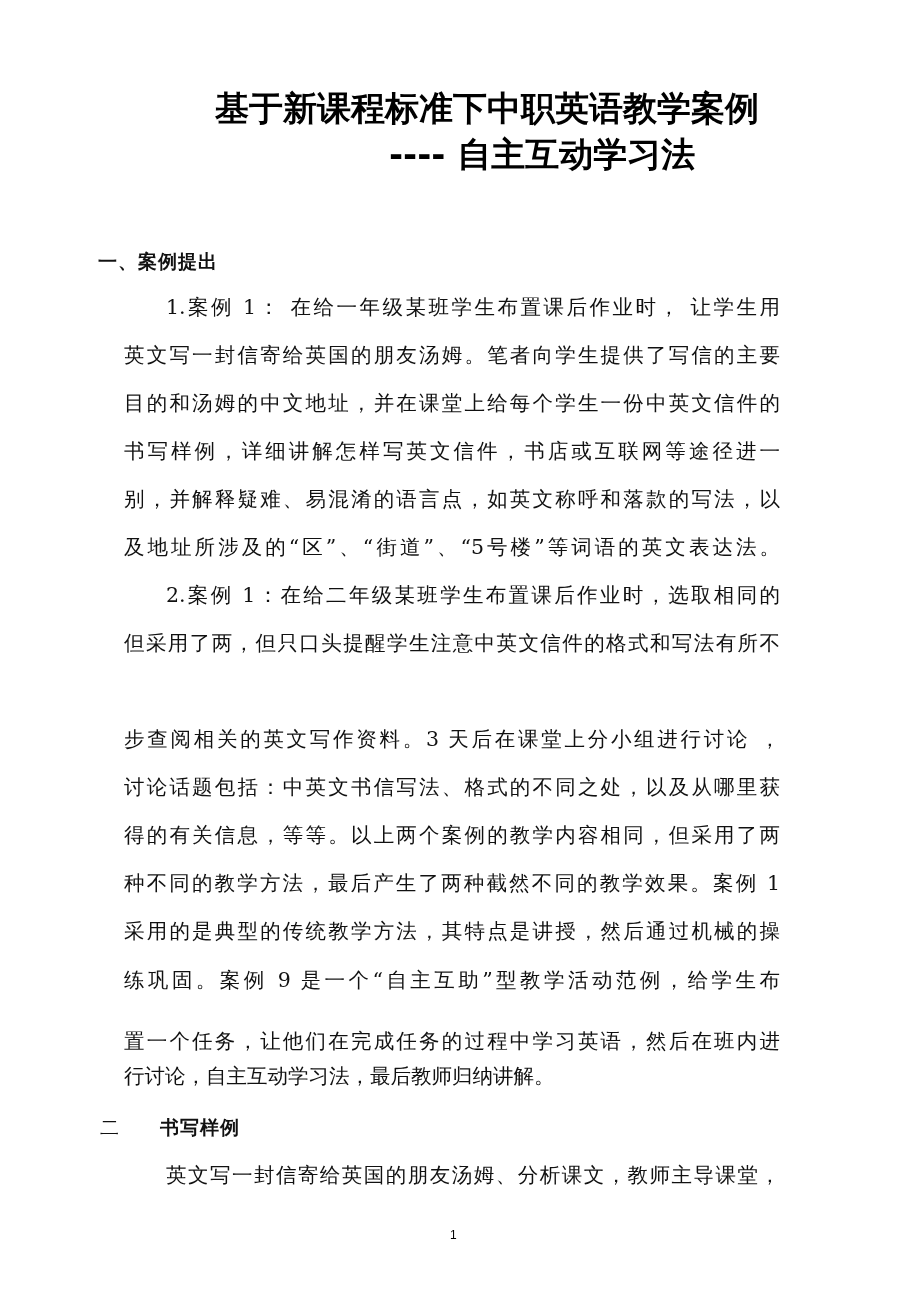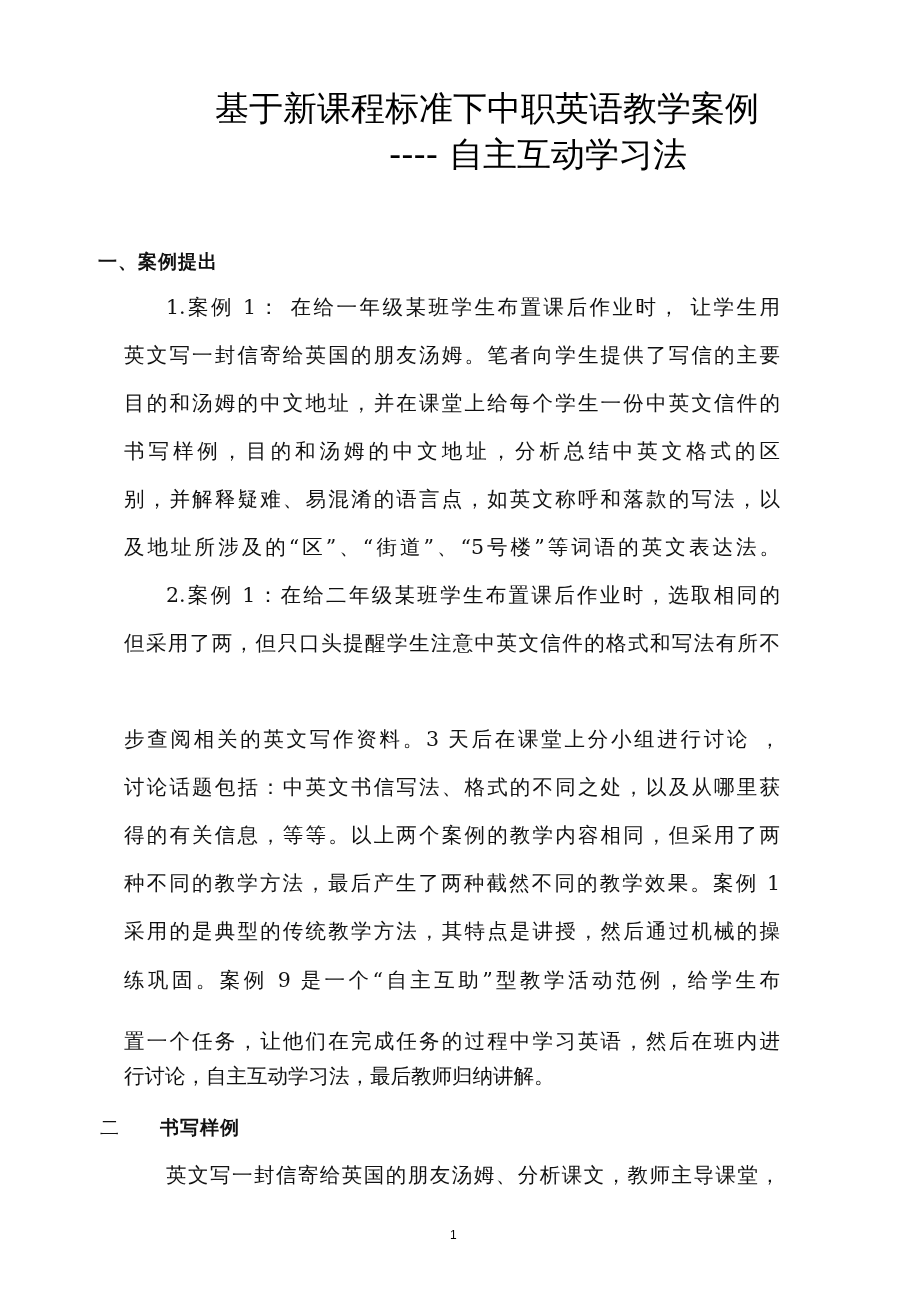--- a/index.html
+++ b/index.html
@@ -21,20 +21,21 @@
       width: 920px; height: 1302px;
       background: #ffffff;
     }
     .title {
       position: absolute;
       font-family: "DejaVu Sans", "Liberation Sans", sans-serif;
       font-size: 34px;
       letter-spacing: 0px;
       white-space: nowrap;
       color: #000;
+      font-weight: bold;
     }
     .title-1 { left: 215px; top: 86px; }
     .title-2 { left: 389px; top: 132px; }
     .author {
       position: absolute;
       left: 460px; top: 196px;
       font-size: 20px;
       white-space: nowrap;
       word-spacing: 0px;
     }
@@ -79,21 +80,21 @@
 
   <div class="title title-1">基于新课程标准下中职英语教学案例</div>
   <div class="title title-2">---- 自主互动学习法</div>
 
 
   <div class="heading h1">一、案例提出</div>
 
   <div class="line indent" style="top:293px">1.案例 1： 在给一年级某班学生布置课后作业时， 让学生用</div>
   <div class="line" style="top:341px">英文写一封信寄给英国的朋友汤姆。笔者向学生提供了写信的主要</div>
   <div class="line" style="top:389px">目的和汤姆的中文地址，并在课堂上给每个学生一份中英文信件的</div>
-  <div class="line" style="top:437px">书写样例，目的和汤姆的中文地址，分析总结中英文格式的区</div>
+  <div class="line" style="top:437px">书写样例，详细讲解怎样写英文信件，书店或互联网等途径进一</div>
   <div class="line" style="top:485px">别，并解释疑难、易混淆的语言点，如英文称呼和落款的写法，以</div>
   <div class="line" style="top:533px">及地址所涉及的“区”、“街道”、“5号楼”等词语的英文表达法。</div>
 
   <div class="line indent" style="top:581px">2.案例 1：在给二年级某班学生布置课后作业时，选取相同的</div>
   <div class="line" style="top:629px">但采用了两，但只口头提醒学生注意中英文信件的格式和写法有所不</div>
   <div class="line" style="top:725px">步查阅相关的英文写作资料。3 天后在课堂上分小组进行讨论 ，</div>
   <div class="line" style="top:773px">讨论话题包括：中英文书信写法、格式的不同之处，以及从哪里获</div>
   <div class="line" style="top:821px">得的有关信息，等等。以上两个案例的教学内容相同，但采用了两</div>
   <div class="line" style="top:869px">种不同的教学方法，最后产生了两种截然不同的教学效果。案例 1</div>
   <div class="line" style="top:917px">采用的是典型的传统教学方法，其特点是讲授，然后通过机械的操</div>

